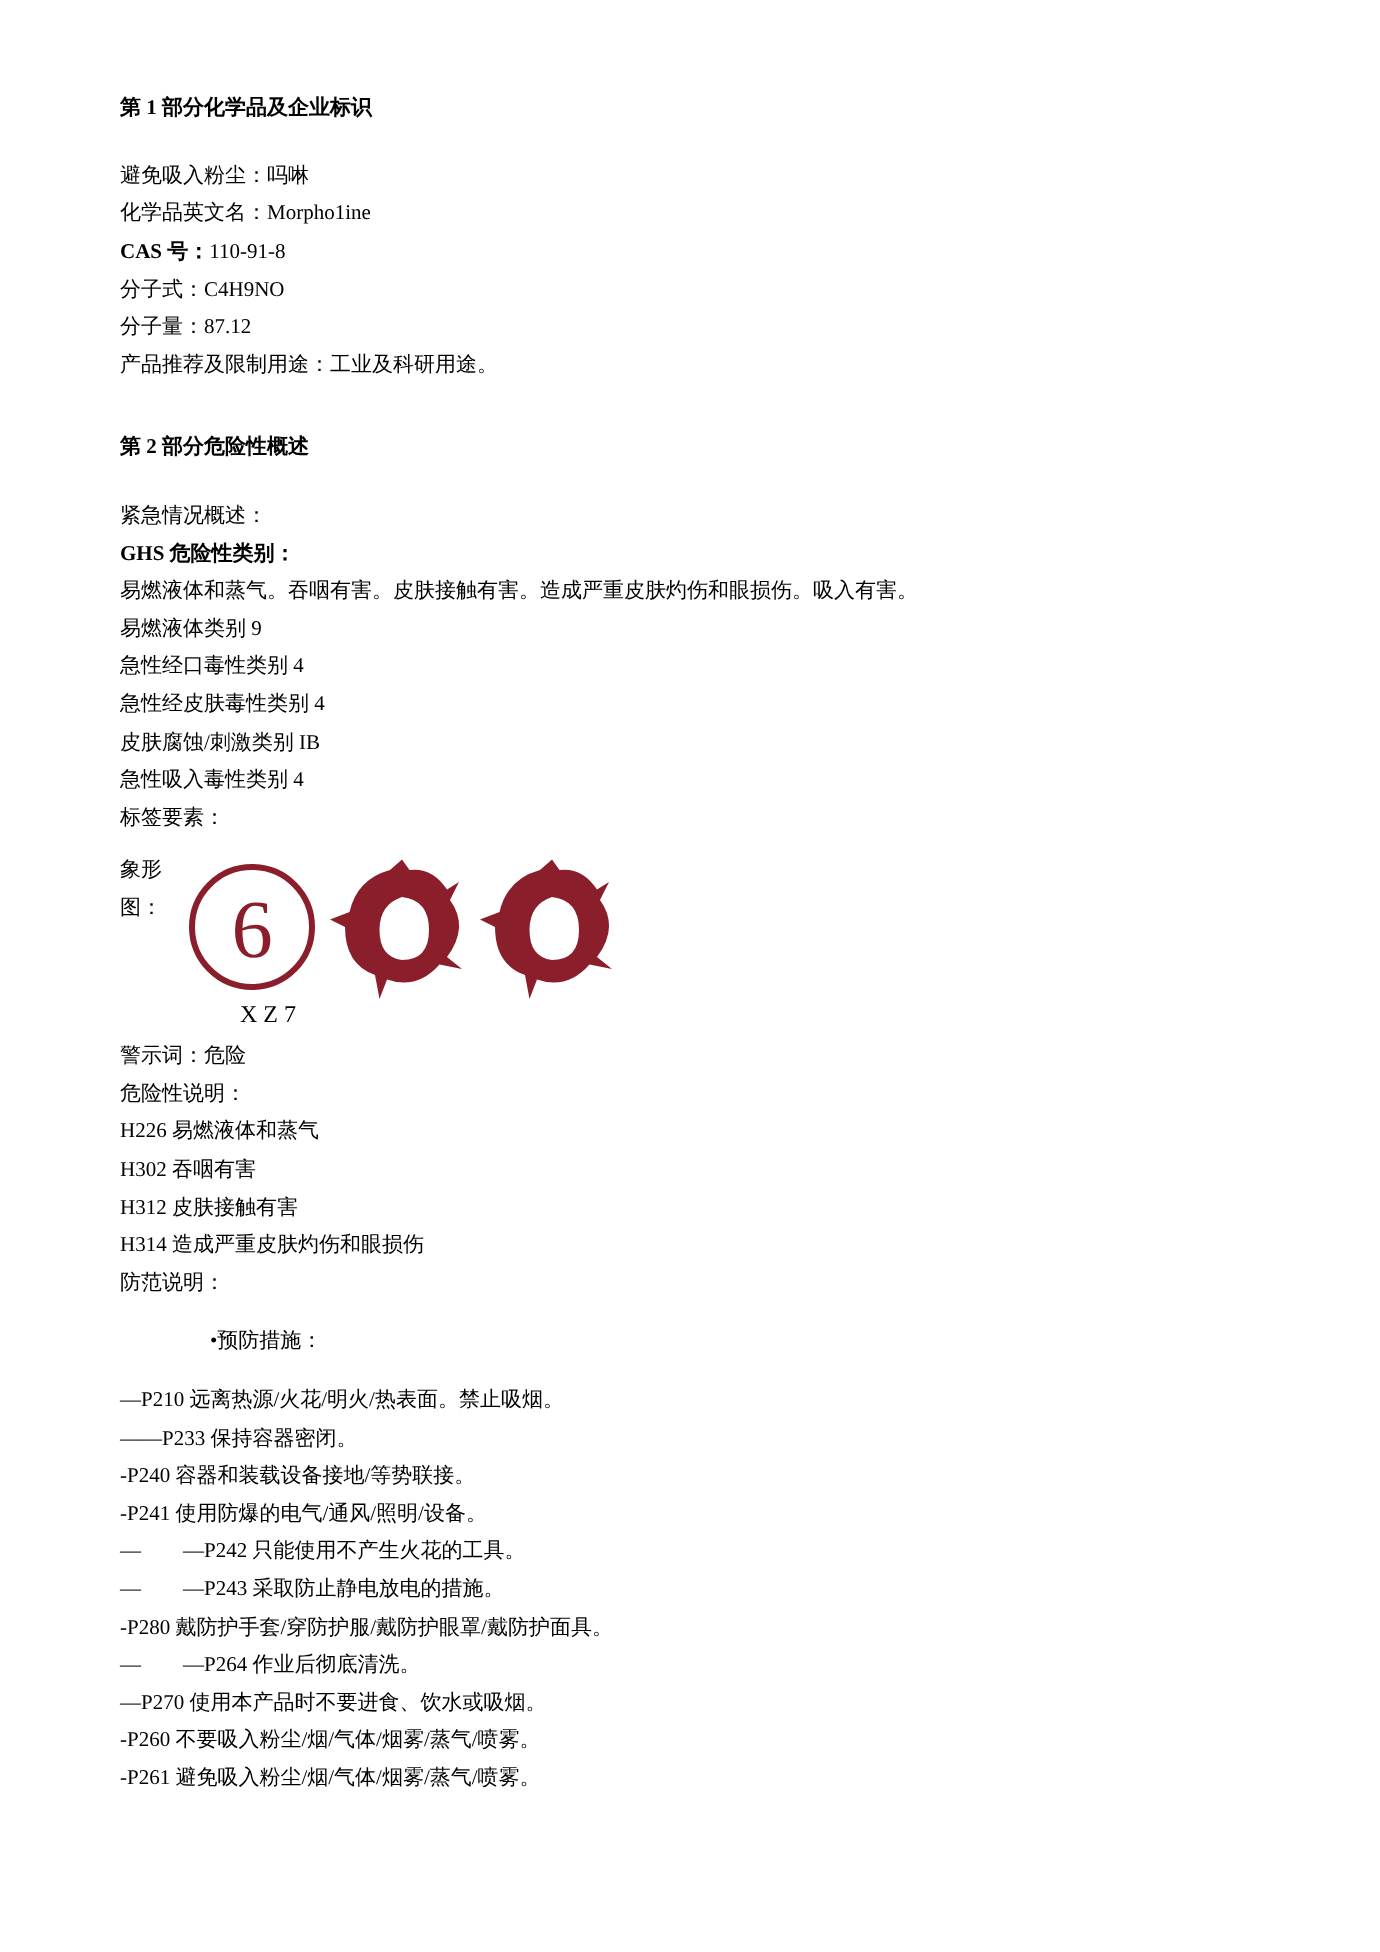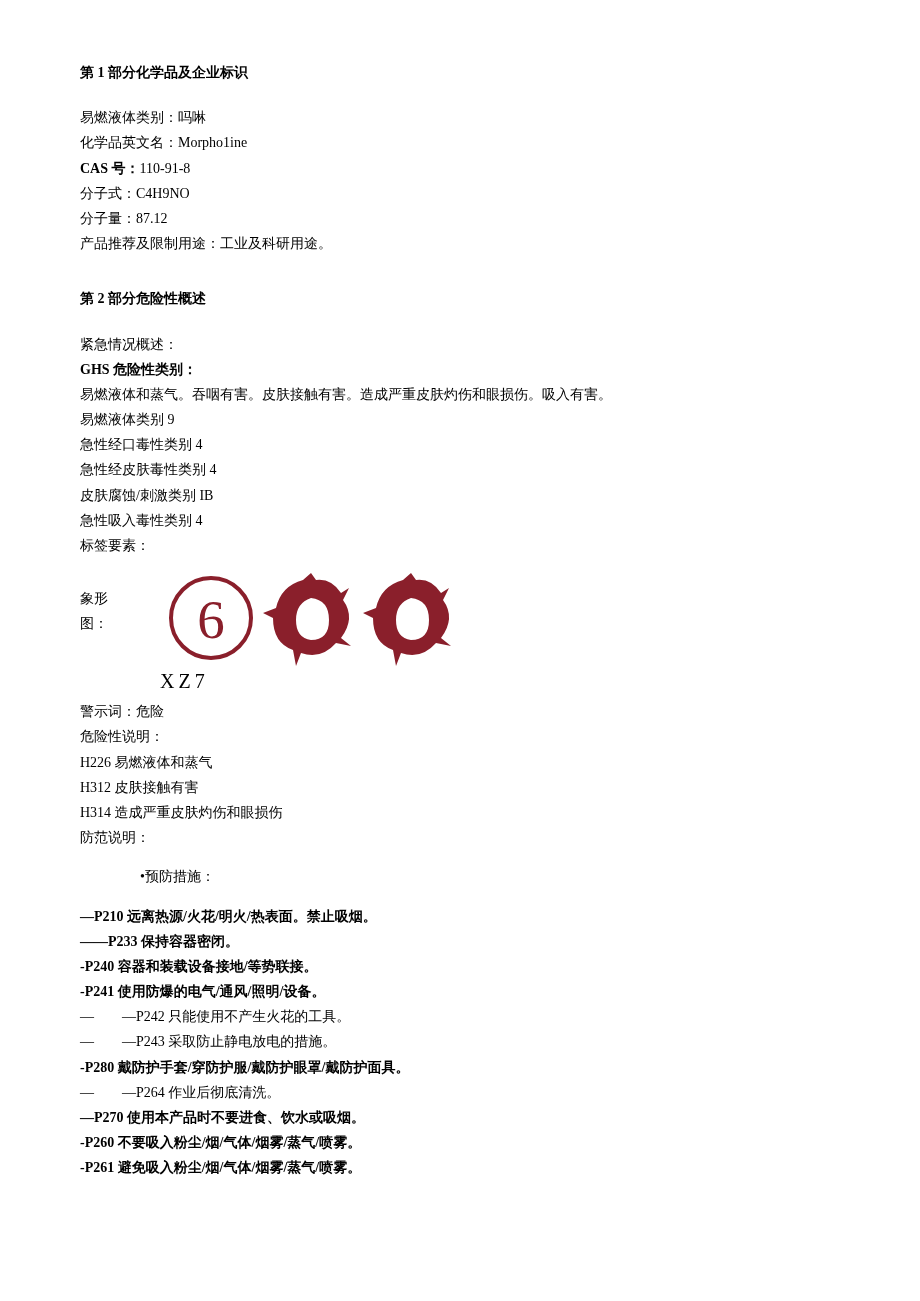--- a/index.html
+++ b/index.html
@@ -29,61 +29,59 @@
     }
     .cas-label {
       font-family: "Times New Roman", serif;
       font-weight: bold;
     }
     .section2 {
       margin-top: 30px;
     }
     .pictogram-line {
       display: flex;
-      align-items: center;
+      align-items: flex-start;
       margin: 10px 0 0 0;
-      gap: 43px;
     }
     .pictogram-label {
       margin-right: 10px;
       padding-bottom: 15px;
     }
     .pictogram-svg {
       display: block;
     }
     .xz7 {
       font-family: "Times New Roman", Arial, sans-serif;
-      font-size: 20px;
+      font-size: 16px;
       letter-spacing: 4px;
       margin-left: 80px;
       margin-top: -5px;
     }
     .hazard-lines p, .prevent-lines p, .ghs-lines p {
       margin: 0;
     }
     .indent1 {
       margin-left: 60px;
     }
     .indent2 {
       margin-left: 100px;
-      font-weight: bold;
     }
     .dash-prefix {
       margin-left: 80px;
     }
   </style>
 </head>
 <body>
 
 <div class="section-title">
   <span>第 </span><span class="num">1</span><span> 部分化学品及企业标识</span>
 </div>
 
 <p class="kv-line">
-  <span>易燃液体类别：</span><span>吗啉</span>
+  <span>避免吸入粉尘：</span><span>吗啉</span>
 </p>
 <p class="kv-line">
   <span>化学品英文名：</span><span>Morpho1ine</span>
 </p>
 <p class="kv-line">
   <span class="cas-label">CAS </span><span class="bold">号：</span><span>110-91-8</span>
 </p>
 <p class="kv-line">
   <span>分子式：</span><span>C4H9NO</span>
 </p>
@@ -132,20 +130,21 @@
     </svg>
   </div>
   <div class="xz7">XZ7</div>
 
   <p class="kv-line">
     <span>警示词：</span><span>危险</span>
   </p>
   <p class="kv-line">危险性说明：</p>
   <div class="hazard-lines">
     <p>H226 易燃液体和蒸气</p>
+    <p>H302 吞咽有害</p>
     <p>H312 皮肤接触有害</p>
     <p>H314 造成严重皮肤灼伤和眼损伤</p>
   </div>
   <p class="kv-line">防范说明：</p>
   <p class="indent1">•预防措施：</p>
   <div class="prevent-lines">
     <p class="indent2">—P210 远离热源/火花/明火/热表面。禁止吸烟。</p>
     <p class="indent2">——P233 保持容器密闭。</p>
     <p class="indent2">-P240 容器和装载设备接地/等势联接。</p>
     <p class="indent2">-P241 使用防爆的电气/通风/照明/设备。</p>

